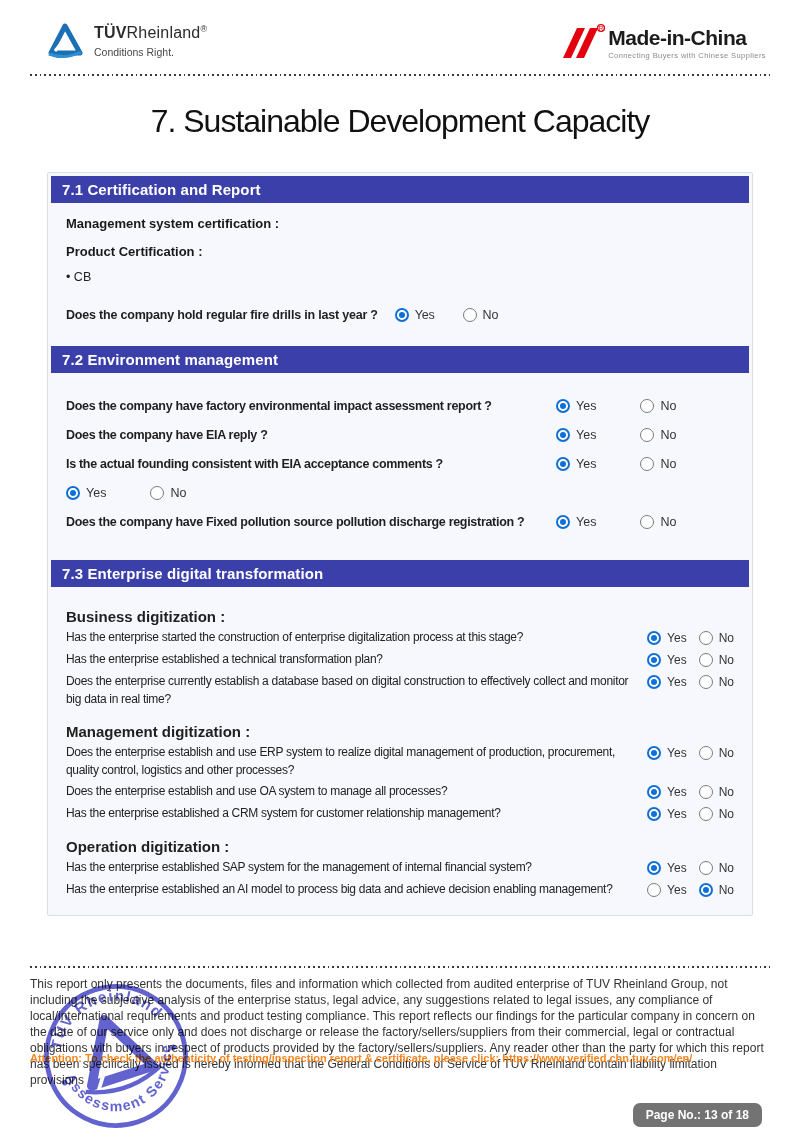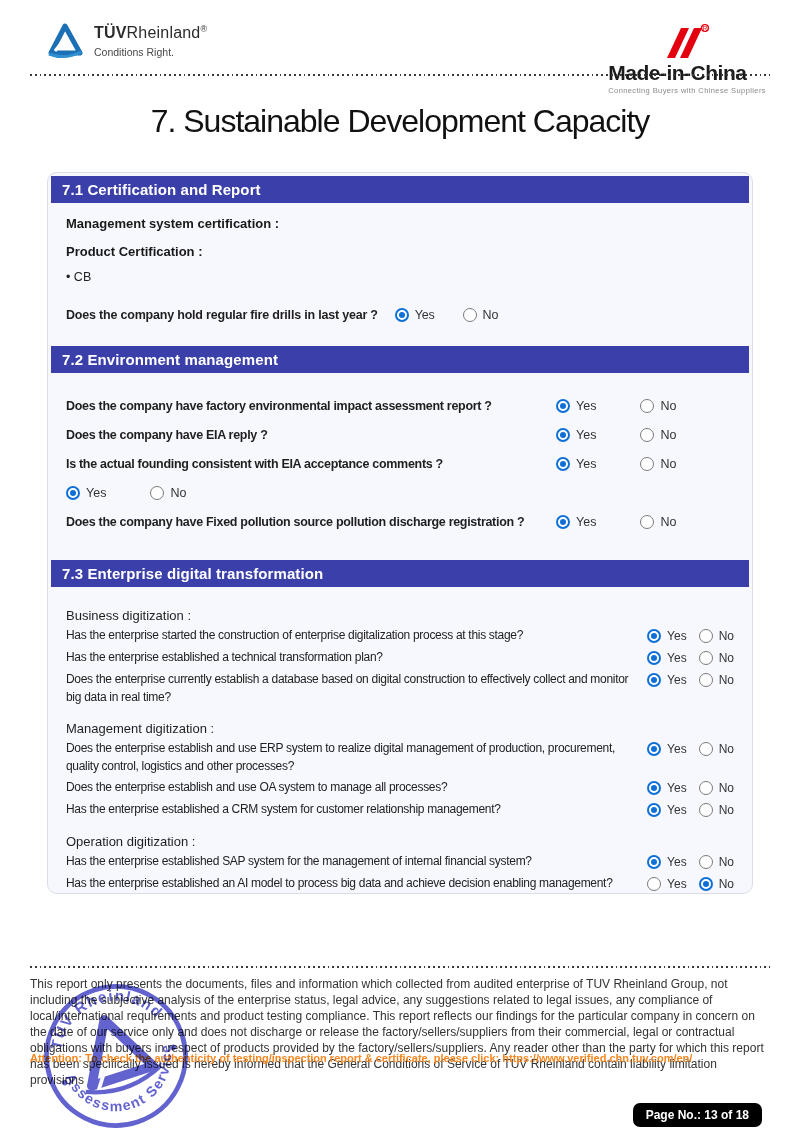--- a/index.html
+++ b/index.html
@@ -7,36 +7,36 @@
               font-family:"Liberation Sans", sans-serif; color:#1f1f1f; position:relative; }
 
   
   .header { position:absolute; top:20px; left:44px; right:34px;
             display:flex; justify-content:space-between; align-items:flex-start; }
   .tuv { display:flex; gap:8px;align-items:center; }
   .tuv-text .brand { font-size:16px; color:#2b2b2b; letter-spacing:.2px; }
   .tuv-text .brand b { font-weight:bold; }
   .tuv-text .reg { font-size:9px; vertical-align:super; color:#2b2b2b; }
   .tuv-text .tag { font-size:10.5px; color:#4a4a4a; margin-top:3px; }
-  .mic { display:flex; gap:2px; align-items:center;flex-direction:column; }
+  .mic { display:flex; gap:2px; align-items:flex-end; }
   .mic-text .brand { font-size:21px; font-weight:bold; color:#1c1c1c; letter-spacing:-.5px; line-height:22px;}
   .mic-text .tag { font-size:7.5px; color:#8a8a8a; letter-spacing:.4px; margin-top:2px; }
 
   .dotted { position:absolute; left:30px; right:30px; height:2px;
             background-image:repeating-linear-gradient(90deg,#3a3a3a 0 1.7px,transparent 1.7px 4.8px); }
   .rule-top { top:74px; }
   .rule-bottom { top:966px; }
 
   
   .page-title { position:absolute; top:103px; left:0; width:100%; text-align:center;
                 font-size:32px; font-weight:normal; letter-spacing:-1px; color:#111; }
 
   
   .main { position:absolute; top:172px; left:47px; width:706px;
-          background:#f7f8fd; border:1px solid #dadce8; border-radius:10px; }
+          background:#f7f8fd; border:1px solid #dadce8; border-radius:2px; padding-bottom:16px; }
   .secbar { margin:3px 3px 0 3px; background:#3b3fa9; color:#fff; font-weight:bold;
             font-size:15px; padding:5px 10px 5px 11px; letter-spacing:.1px; }
   .content { padding:0 18px; }
 
   .blabel { font-weight:bold; font-size:13px; color:#191919; margin-top:13px; }
   .bullets { display:flex; gap:34px; font-size:12.5px; margin-top:11px; color:#222; }
   .bullet::before { content:"• "; }
 
   
   .radio { display:inline-block; width:14px; height:14px; border-radius:50%;
@@ -49,35 +49,35 @@
   .fire-row { display:flex; align-items:center; gap:17px; margin-top:24px; margin-bottom:24px;
               font-size:12.5px; font-weight:bold; letter-spacing:-.2px; }
   .fire-row .radios { display:flex; gap:28px; }
 
   .qrow { display:flex; align-items:center; margin:15px 0; }
   .qrow:first-child { margin-top:26px; }
   .qrow .qtext { flex:0 0 490px; font-size:12.5px; font-weight:bold; letter-spacing:-.3px; }
   .qrow .radios { display:flex; gap:44px; }
   .s2-content { padding-bottom:13px; }
 
-  .group-label { font-weight:normal; font-size:13px; margin-top:15px; }
+  .group-label { font-weight:bold; font-size:15px; margin-top:15px; }
   .g1 { margin-top:21px; }
   .q3row { display:flex; align-items:flex-start; margin-top:3px; line-height:18px; }
   .q3row .qtext { flex:1; font-size:12px; letter-spacing:-.3px; color:#222; padding-right:12px; }
   .q3row .radios { display:flex; gap:12px; flex:none; padding-top:1px; }
   .q3row .ropt { font-size:12px; }
 
   
   .disclaimer { position:absolute; top:977px; left:30px; width:744px;
                 font-size:12px; line-height:1.33; color:#333; }
   .attention { position:absolute; top:1052px; left:30px; width:744px;
                font-size:11px; font-weight:bold; color:#f6861f; }
   .attention .url { color:#f6861f; text-decoration:none; }
 
-  .page-badge { position:absolute; top:1103px; right:38px; background:#000000; color:#fff;
+  .page-badge { position:absolute; top:1103px; right:38px; background:#737373; color:#fff;
                 font-size:12px; font-weight:bold; padding:5px 13px; border-radius:7px; }
 
   .stamp { position:absolute; top:980px; left:40px; width:152px; height:152px;
            transform:rotate(-18deg); opacity:.8; mix-blend-mode:multiply; }
   .stamp text { font-weight:bold; letter-spacing:1.5px; }
 </style>
 </head>
 <body>
 
 <div class="header">

